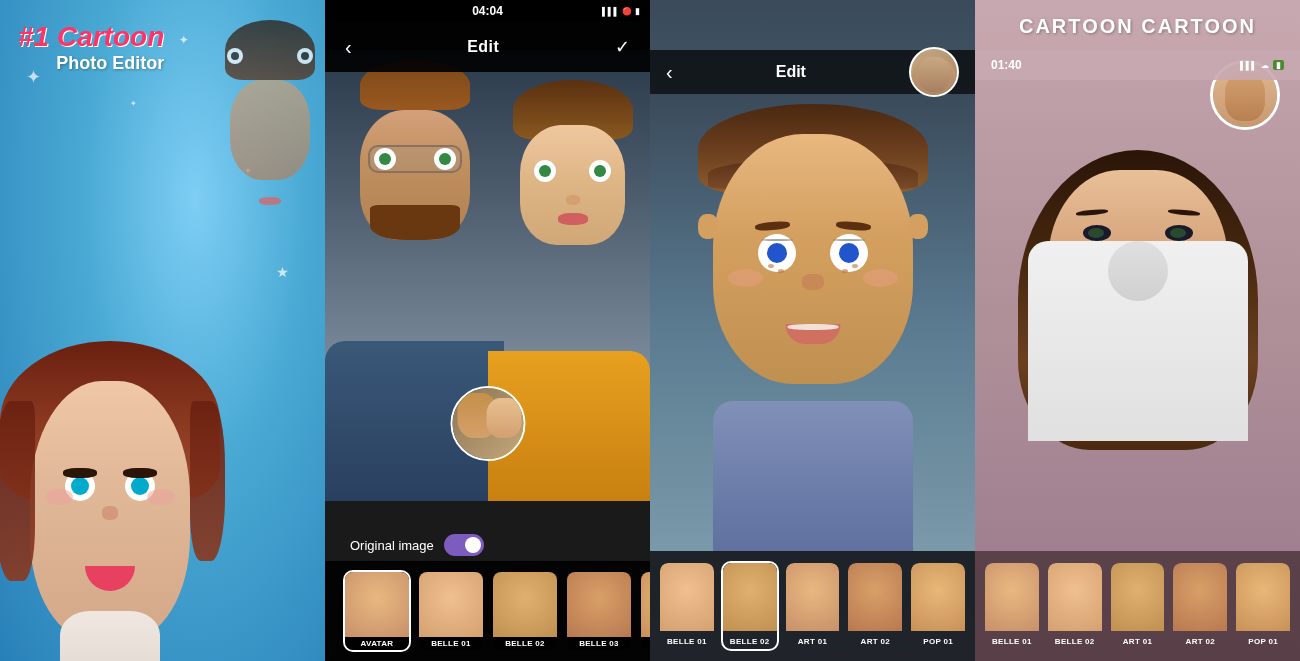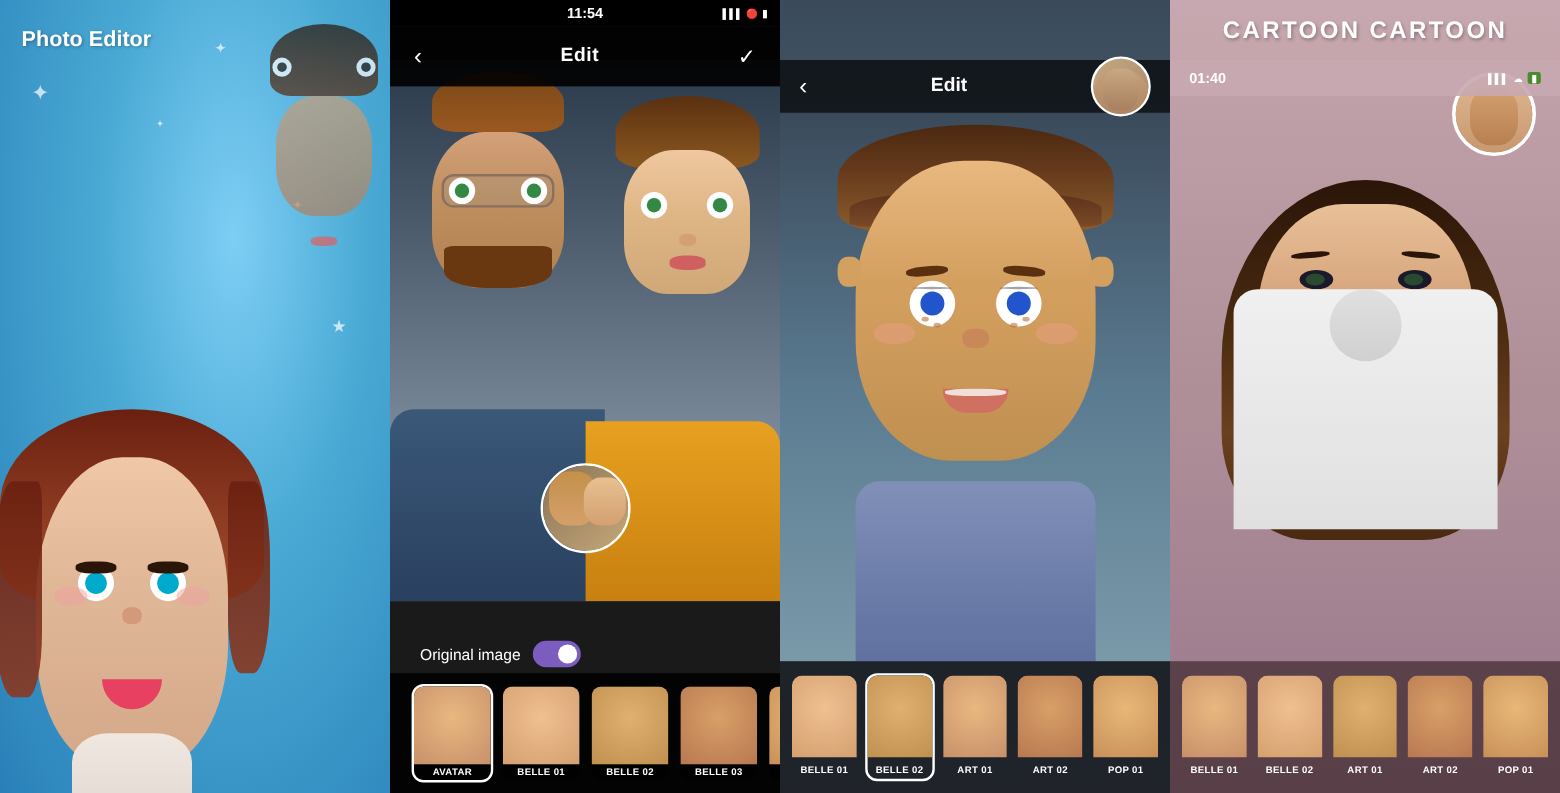--- a/index.html
+++ b/index.html
@@ -636,20 +636,21 @@
   <div class="sparkles">
     <span class="sparkle" style="top:10%;left:8%;font-size:18px;">✦</span>
     <span class="sparkle" style="top:5%;left:55%;font-size:12px;">✦</span>
     <span class="sparkle" style="top:25%;left:75%;font-size:10px;">✦</span>
     <span class="sparkle" style="top:15%;left:40%;font-size:8px;">✦</span>
     <span class="sparkle" style="top:40%;left:85%;font-size:14px;">★</span>
     <span class="sparkle" style="top:55%;left:10%;font-size:10px;">✦</span>
   </div>
 
   <div class="panel-1-title-block">
+    <div class="title-hashtag">#1 Cartoon</div>
     <div class="title-photo-editor">Photo Editor</div>
   </div>
 
   <div class="p1-real-behind">
     <div class="p1-real-hair"></div>
     <div class="p1-real-face">
 
       <div style="position:absolute;top:28px;left:12px;width:16px;height:16px;background:white;border-radius:50%;">
         <div style="position:absolute;top:4px;left:4px;width:8px;height:8px;background:#2a1a10;border-radius:50%;"></div>
       </div>
@@ -686,21 +687,21 @@
     <div style="position:absolute;bottom:-50px;left:50%;transform:translateX(-50%);width:100px;height:80px;background:linear-gradient(180deg,#f0e8e0 0%,#e0d8d0 100%);border-radius:30%;"></div>
 
     <div style="position:absolute;top:60px;left:-15px;width:40px;height:180px;background:linear-gradient(180deg,#6a2010 0%,#8a3820 100%);border-radius:40% 10% 30% 40%;opacity:0.9;"></div>
     <div style="position:absolute;top:60px;right:-15px;width:35px;height:160px;background:linear-gradient(180deg,#6a2010 0%,#8a3820 100%);border-radius:10% 40% 40% 30%;opacity:0.9;"></div>
   </div>
 </div>
 
 <div class="panel panel-2">
 
   <div style="position:absolute;top:0;left:0;right:0;height:22px;background:#000;z-index:30;display:flex;align-items:center;justify-content:center;">
-    <span style="color:white;font-size:12px;font-weight:600;">11:54</span>
+    <span style="color:white;font-size:12px;font-weight:600;">04:04</span>
     <div style="position:absolute;right:10px;display:flex;gap:3px;align-items:center;">
       <span style="color:white;font-size:8px;">▌▌▌</span>
       <span style="color:white;font-size:8px;">🔴</span>
       <span style="color:white;font-size:9px;">▮</span>
     </div>
   </div>
 
   <div class="phone-header" style="top:22px;">
     <span class="phone-header-back">‹</span>
     <span class="phone-header-title">Edit</span>

